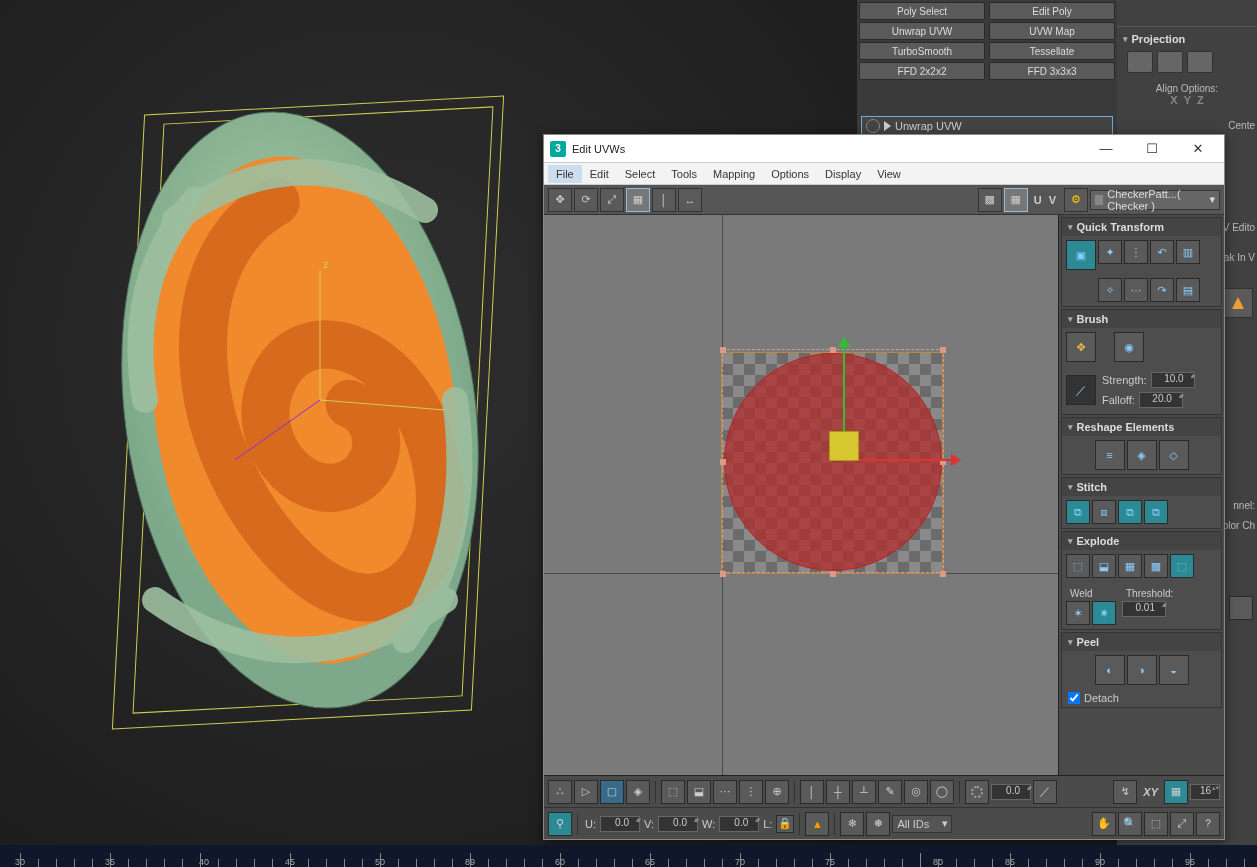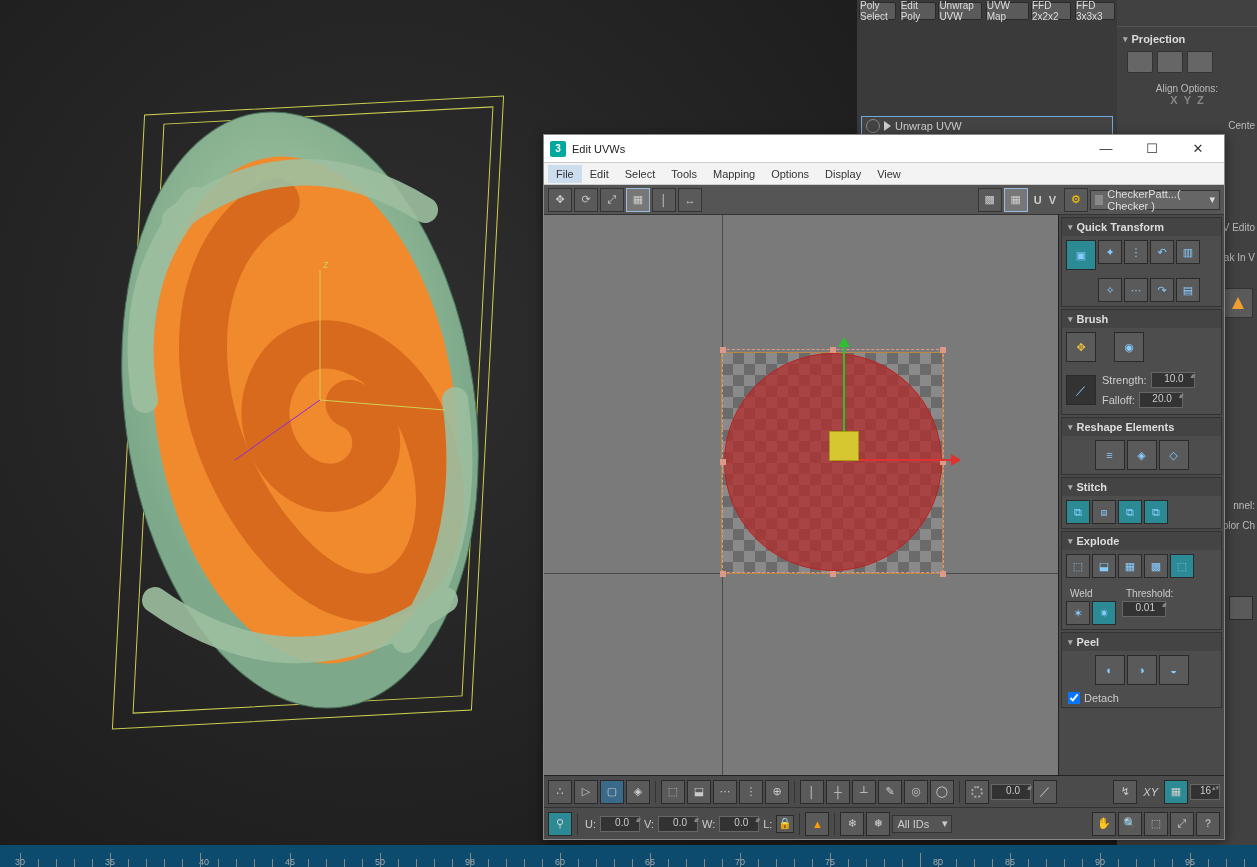--- a/index.html
+++ b/index.html
@@ -18,21 +18,21 @@
     transform: skew(-3deg, -3deg);
     border:1px solid #cfcf52;
   }
   .sel-box.inner { left:148px; top:115px; width:330px; height:590px; border-color:#cfcf52; }
 
   
   .main-right {
     position:absolute; right:0; top:0; width:400px; height:140px;
     background:#3a3a3a;
   }
-  .mbtns { position:absolute; left:0; top:0; display:flex; flex-direction:row; gap:2px; padding:2px; width:260px; }
+  .mbtns { position:absolute; left:0; top:0; display:flex; flex-direction:column; gap:2px; padding:2px; width:260px; }
   .mrow { display:flex; gap:4px; }
   .mbtn { flex:1; height:18px; background:#5a5a5a; border:1px solid #2a2a2a; color:#ddd; display:flex; align-items:center; justify-content:center; border-radius:2px; cursor:pointer; font-size:10px; }
   .stack-row {
     position:absolute; left:4px; top:116px; width:252px; height:20px;
     border:1px solid #6fa8dc; background:#444; display:flex; align-items:center; gap:4px; padding:0 4px;
   }
   .stack-row .eye { width:14px; height:14px; border:1px solid #888; border-radius:50%; }
   .stack-row .tri { width:0;height:0;border-top:5px solid transparent;border-bottom:5px solid transparent;border-left:7px solid #ccc; }
   .rpanel {
     position:absolute; right:0; top:0; width:140px; height:867px; background:#414141;
@@ -133,21 +133,21 @@
   .coord .lbl { color:#ccc; padding:0 2px; }
   .coord .spin { width:40px; }
   .dropsm { width:60px; height:18px; background:#555; border:1px solid #333; color:#ccc; padding:0 4px; display:flex; align-items:center; font-size:10px; }
   .bbtn.orange { color:#f90; }
   .flex1 { flex:1; }
   .bbtn .dot { width:12px; height:12px; border:2px dotted #aaa; border-radius:50%; }
   .numtiny { width:30px; height:16px; background:#333; border:1px solid #666; color:#ccc; text-align:right; padding:0 8px 0 2px; position:relative; font-size:10px;}
   .numtiny::after { content:"▴▾"; position:absolute; right:0; top:-1px; font-size:7px; line-height:7px; color:#888;}
 
   
-  .ruler { position:absolute; left:0; bottom:0; right:0; height:22px; background:#0c4a6e; display:flex; align-items:flex-end; overflow:hidden; }
+  .ruler { position:absolute; left:0; bottom:0; right:0; height:22px; background:#0f172a; display:flex; align-items:flex-end; overflow:hidden; }
   .tick { width:1px; height:8px; background:#888; position:relative; }
   .tick.major { height:14px; }
   .ticklabel { position:absolute; bottom:0; transform:translateX(-50%); color:#aaa; font-size:9px; }
 
   
   .edge-text { position:absolute; right:2px; color:#bbb; font-size:10px; }
 </style>
 </head>
 <body>
 
@@ -188,20 +188,24 @@
 
 <div class="main-right">
   <div class="mbtns">
     <div class="mrow">
         <div class="mbtn">Poly Select</div>
         <div class="mbtn">Edit Poly</div>
       </div>
     <div class="mrow">
         <div class="mbtn">Unwrap UVW</div>
         <div class="mbtn">UVW Map</div>
+      </div>
+    <div class="mrow">
+        <div class="mbtn">TurboSmooth</div>
+        <div class="mbtn">Tessellate</div>
       </div>
     <div class="mrow">
         <div class="mbtn">FFD 2x2x2</div>
         <div class="mbtn">FFD 3x3x3</div>
       </div>
   </div>
   <div class="stack-row">
     <span class="eye"></span>
     <span class="tri"></span>
     <span>Unwrap UVW</span>
@@ -418,21 +422,21 @@
     <div class="bbtn">◎</div>
     <div class="bbtn">◯</div>
     <div class="bsep"></div>
     <div class="bbtn">
         <span class="dot"></span>
       </div>
     <div class="spin" style="width:40px">0.0</div>
     <div class="bbtn">／</div>
     <div class="flex1"></div>
     <div class="bbtn">↯</div>
-    <span style="color:#ccc; font-weight:normal; padding:0 4px; font-style:italic;">XY</span>
+    <span style="color:#ccc; font-weight:bold; padding:0 4px; font-style:italic;">XY</span>
     <div class="bbtn cyan">▦</div>
     <div class="numtiny">16</div>
   </div>
 
   <div class="bottombar2">
     <div class="bbtn cyan">⚲</div>
     <div class="bsep"></div>
     <div class="coord">
       <span class="lbl">U:</span>
       <div class="spin">0.0</div>
@@ -485,21 +489,21 @@
     <div class="tick" style="position:absolute;left:308px"></div>
     <div class="tick" style="position:absolute;left:326px"></div>
     <div class="tick" style="position:absolute;left:344px"></div>
     <div class="tick" style="position:absolute;left:362px"></div>
     <span class="ticklabel" style="left:380px">50</span>
     <div class="tick major" style="position:absolute;left:380px"></div>
     <div class="tick" style="position:absolute;left:398px"></div>
     <div class="tick" style="position:absolute;left:416px"></div>
     <div class="tick" style="position:absolute;left:434px"></div>
     <div class="tick" style="position:absolute;left:452px"></div>
-    <span class="ticklabel" style="left:470px">98</span>
+    <span class="ticklabel" style="left:470px">89</span>
     <div class="tick major" style="position:absolute;left:470px"></div>
     <div class="tick" style="position:absolute;left:488px"></div>
     <div class="tick" style="position:absolute;left:506px"></div>
     <div class="tick" style="position:absolute;left:524px"></div>
     <div class="tick" style="position:absolute;left:542px"></div>
     <span class="ticklabel" style="left:560px">60</span>
     <div class="tick major" style="position:absolute;left:560px"></div>
     <div class="tick" style="position:absolute;left:578px"></div>
     <div class="tick" style="position:absolute;left:596px"></div>
     <div class="tick" style="position:absolute;left:614px"></div>

